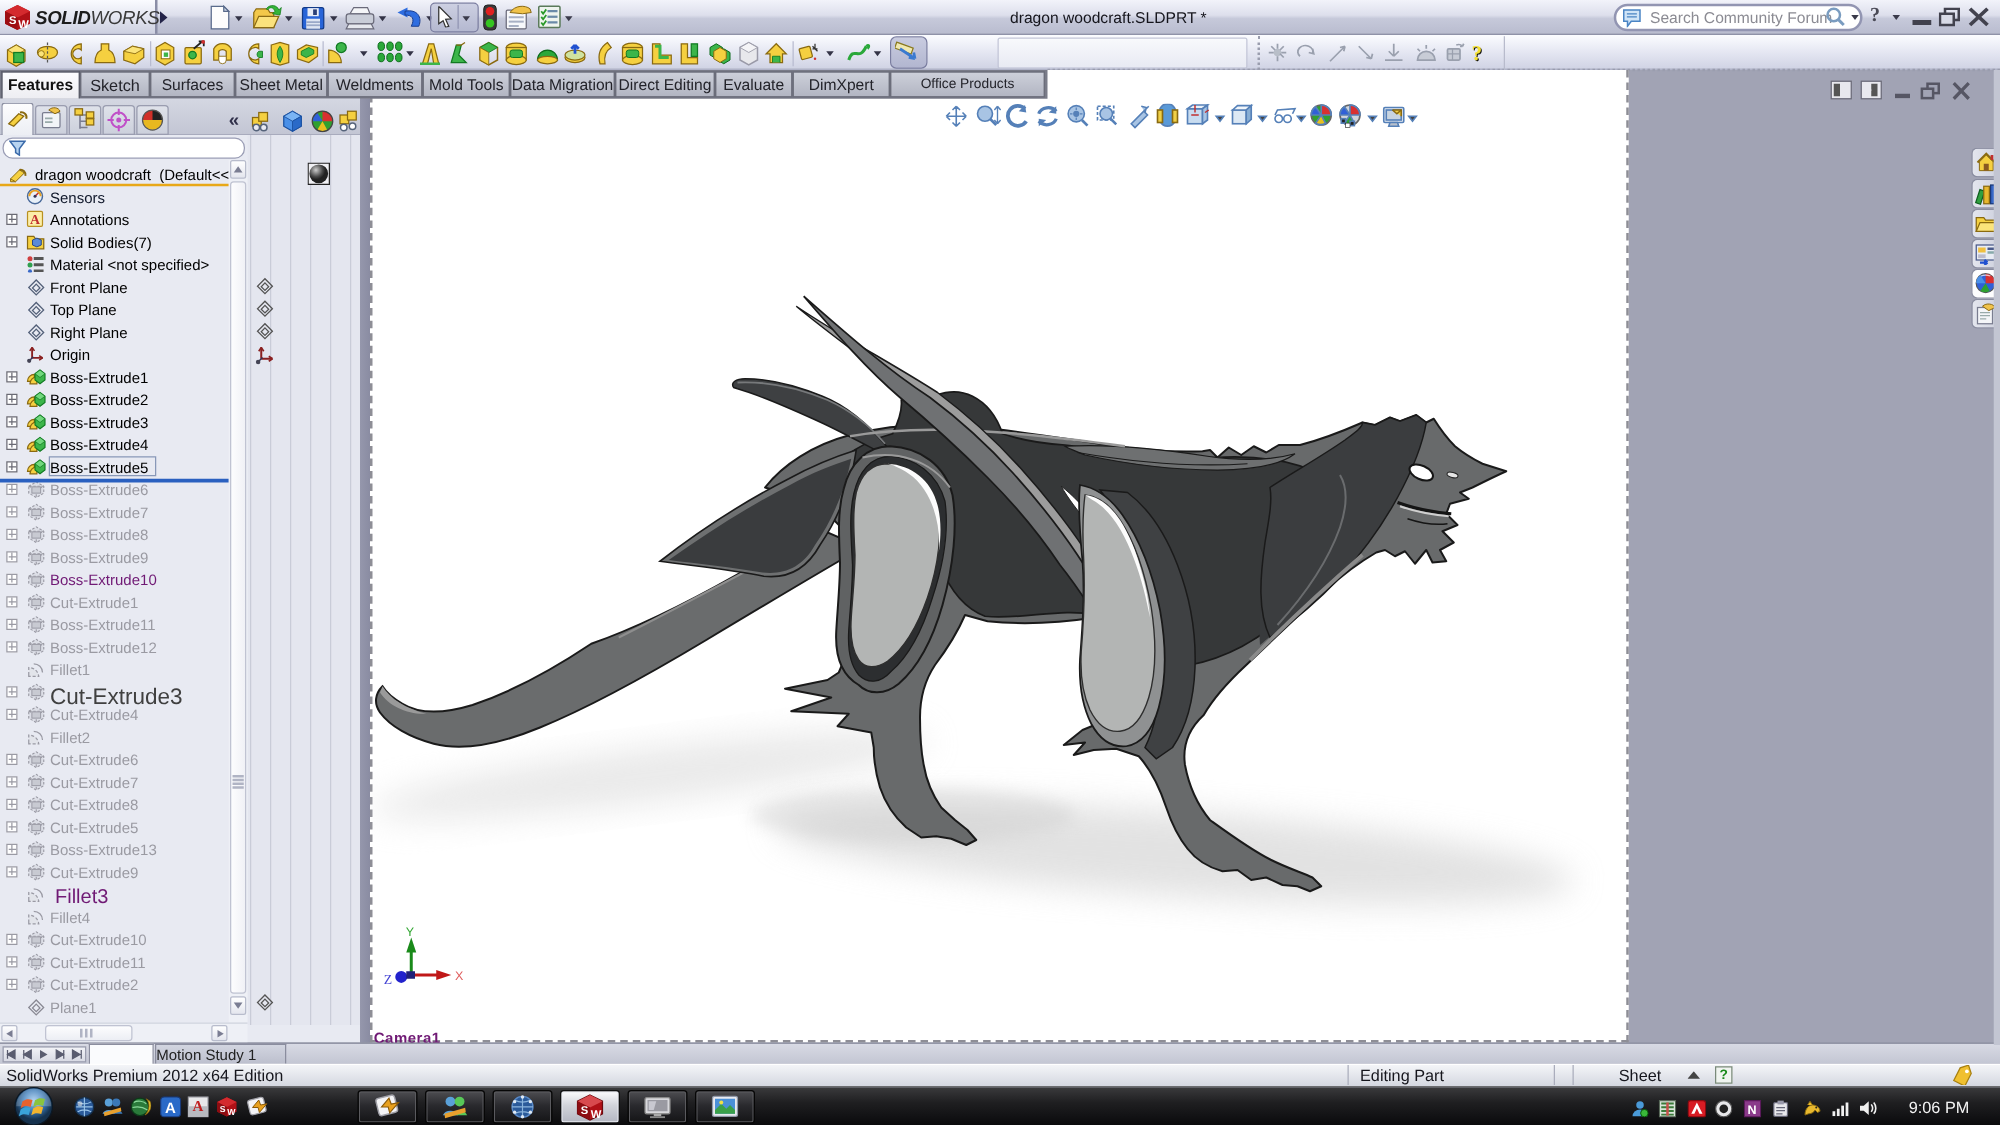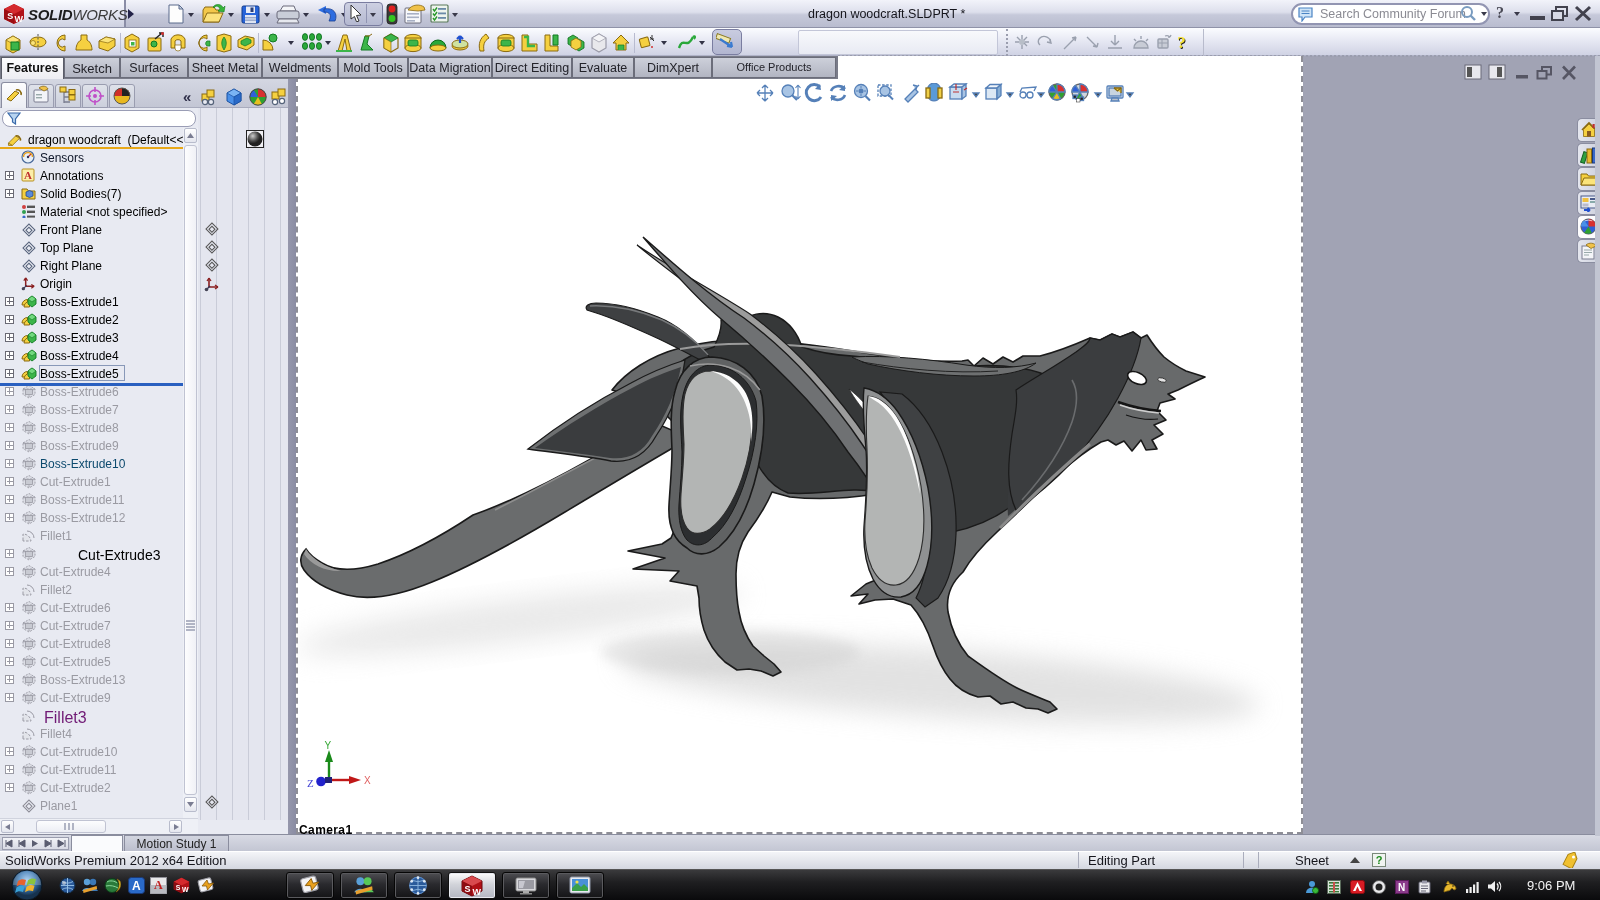--- a/index.html
+++ b/index.html
@@ -619,21 +619,21 @@
 <div class="abs" style="left:6.5px;top:462.5px;width:6px;height:1.4px;background:#9a9aa4;"></div>
 <div class="abs" style="left:8.8px;top:460.2px;width:1.4px;height:6px;background:#9a9aa4;"></div>
 <svg class="abs" style="left:21px;top:456px;" width="16" height="15" viewBox="0 0 16 15">
     <g stroke="#9a9aa4" fill="#dcdee6" stroke-width="0.9">
       <polygon points="2,5 8,1.5 14,5 14,10.5 8,14 2,10.5" stroke-dasharray="2,1.3"></polygon>
       <polygon points="2,5 8,8 14,5" fill="none" stroke-dasharray="2,1.3"></polygon>
       <line x1="8" y1="8" x2="8" y2="14" stroke-dasharray="2,1.3"></line>
     </g>
     <rect x="4.5" y="5.5" width="7" height="5" fill="#c8cad2" stroke="#9a9aa4" stroke-width="0.8"></rect>
   </svg>
-<div class="abs" style="left:40px;top:457px;font-size:12px;color:#0c4a6e;white-space:nowrap;">Boss-Extrude10</div>
+<div class="abs" style="left:40px;top:457px;font-size:12px;color:#701a75;white-space:nowrap;">Boss-Extrude10</div>
 <div class="abs" style="left:5px;top:477px;width:9px;height:9px;background:#fff;border:1px solid #9a9aa4;"></div>
 <div class="abs" style="left:6.5px;top:480.5px;width:6px;height:1.4px;background:#9a9aa4;"></div>
 <div class="abs" style="left:8.8px;top:478.2px;width:1.4px;height:6px;background:#9a9aa4;"></div>
 <svg class="abs" style="left:21px;top:474px;" width="16" height="15" viewBox="0 0 16 15">
     <g stroke="#9a9aa4" fill="#dcdee6" stroke-width="0.9">
       <polygon points="2,5 8,1.5 14,5 14,10.5 8,14 2,10.5" stroke-dasharray="2,1.3"></polygon>
       <polygon points="2,5 8,8 14,5" fill="none" stroke-dasharray="2,1.3"></polygon>
       <line x1="8" y1="8" x2="8" y2="14" stroke-dasharray="2,1.3"></line>
     </g>
     <rect x="4.5" y="5.5" width="7" height="5" fill="#c8cad2" stroke="#9a9aa4" stroke-width="0.8"></rect>
@@ -672,21 +672,21 @@
 <div class="abs" style="left:6.5px;top:552.5px;width:6px;height:1.4px;background:#9a9aa4;"></div>
 <div class="abs" style="left:8.8px;top:550.2px;width:1.4px;height:6px;background:#9a9aa4;"></div>
 <svg class="abs" style="left:21px;top:546px;" width="16" height="15" viewBox="0 0 16 15">
     <g stroke="#9a9aa4" fill="#dcdee6" stroke-width="0.9">
       <polygon points="2,5 8,1.5 14,5 14,10.5 8,14 2,10.5" stroke-dasharray="2,1.3"></polygon>
       <polygon points="2,5 8,8 14,5" fill="none" stroke-dasharray="2,1.3"></polygon>
       <line x1="8" y1="8" x2="8" y2="14" stroke-dasharray="2,1.3"></line>
     </g>
     <rect x="4.5" y="5.5" width="7" height="5" fill="#c8cad2" stroke="#9a9aa4" stroke-width="0.8"></rect>
   </svg>
-<div class="abs" style="left:40px;top:547px;font-size:14px;color:#000000;white-space:nowrap;margin-left:38px;">Cut-Extrude3</div>
+<div class="abs" style="left:40px;top:547px;font-size:18px;color:#404040;white-space:nowrap;">Cut-Extrude3</div>
 <div class="abs" style="left:5px;top:567px;width:9px;height:9px;background:#fff;border:1px solid #9a9aa4;"></div>
 <div class="abs" style="left:6.5px;top:570.5px;width:6px;height:1.4px;background:#9a9aa4;"></div>
 <div class="abs" style="left:8.8px;top:568.2px;width:1.4px;height:6px;background:#9a9aa4;"></div>
 <svg class="abs" style="left:21px;top:564px;" width="16" height="15" viewBox="0 0 16 15">
     <g stroke="#9a9aa4" fill="#dcdee6" stroke-width="0.9">
       <polygon points="2,5 8,1.5 14,5 14,10.5 8,14 2,10.5" stroke-dasharray="2,1.3"></polygon>
       <polygon points="2,5 8,8 14,5" fill="none" stroke-dasharray="2,1.3"></polygon>
       <line x1="8" y1="8" x2="8" y2="14" stroke-dasharray="2,1.3"></line>
     </g>
     <rect x="4.5" y="5.5" width="7" height="5" fill="#c8cad2" stroke="#9a9aa4" stroke-width="0.8"></rect>
@@ -935,35 +935,35 @@
  <text x="21.5" y="11" font-size="10" fill="#35a835" font-family="Liberation Sans">Y</text>
  <line x1="26" y1="42" x2="26" y2="21" stroke="#1a8a1a" stroke-width="2.4"></line>
  <polygon points="26,12 22,24 30,24" fill="#1a8a1a"></polygon>
  <line x1="26" y1="42" x2="48" y2="42" stroke="#c01818" stroke-width="2.4"></line>
  <polygon points="58,42 46,38 46,46" fill="#c01818"></polygon>
  <text x="61" y="46" font-size="10" fill="#e06060" font-family="Liberation Sans">X</text>
  <circle cx="18" cy="43.5" r="4.8" fill="#2222cc"></circle>
  <rect x="22" y="39" width="7" height="6" fill="#202078"></rect>
  <text x="4" y="49" font-size="11" fill="#4444d4" font-family="Liberation Serif">Z</text>
 </svg>
-<div class="abs" style="left:299px;top:823px;font-size:12px;font-weight:bold;color:#000000;letter-spacing:0.4px;">Camera1</div>
+<div class="abs" style="left:299px;top:823px;font-size:12px;font-weight:bold;color:#701a75;letter-spacing:0.4px;">Camera1</div>
 
 <div class="abs" style="left:0;top:834px;width:1600px;height:17px;background:linear-gradient(#d8dae4,#c3c6d3);border-top:1px solid #8a8d9e;"></div>
 <div class="abs" style="left:2px;top:837px;width:67px;height:13px;background:linear-gradient(#f2f3f7,#d8dae4);border:1px solid #9a9dae;"></div>
 <svg class="abs" style="left:4px;top:839px;" width="64" height="9" viewBox="0 0 64 9">
     <g fill="#5a5d70">
       <path d="M2,1 v7 M2,4.5 l6,-3.5 v7 z" stroke="#5a5d70" stroke-width="1"></path>
       <path d="M15,1 l0,7 M21,1 l-6,3.5 6,3.5 z" stroke="#5a5d70" stroke-width="1"></path>
       <path d="M28,1 l6,3.5 -6,3.5 z"></path>
       <path d="M41,1 l6,3.5 -6,3.5 z M47,1 v7" stroke="#5a5d70" stroke-width="1"></path>
       <path d="M54,1 l6,3.5 -6,3.5 z M61,1 v7" stroke="#5a5d70" stroke-width="1"></path>
     </g>
   </svg>
 <div class="abs" style="left:71px;top:835px;width:52px;height:16px;background:#fafbfd;border:1px solid #8a8d9e;border-bottom:none;text-align:center;font-weight:bold;font-size:12px;color:#111;padding-top:17px;">Model</div>
-<div class="abs" style="left:124px;top:835px;width:105px;height:16px;background:linear-gradient(#d2d5e0,#bcbfcd);border:1px solid #8a8d9e;border-bottom:none;text-align:center;font-size:12px;color:#222;padding-top:1px;">Motion Study 1</div>
+<div class="abs" style="left:124px;top:835px;width:105px;height:16px;background:linear-gradient(#d2d5e0,#bcbfcd);border:1px solid #8a8d9e;border-bottom:none;text-align:left;font-size:12px;color:#222;padding-top:1px;">Motion Study 1</div>
 
 <div class="abs" style="left:0;top:851px;width:1600px;height:18px;background:linear-gradient(#f4f5f8,#d4d7e0);border-top:1px solid #fff;"></div>
 <div class="abs" style="left:5px;top:853px;font-size:13px;color:#15151c;">SolidWorks Premium 2012 x64 Edition</div>
 <div class="abs" style="left:1088px;top:853px;font-size:13px;color:#15151c;">Editing Part</div>
 <div class="abs" style="left:1078px;top:852px;width:1px;height:16px;background:#aaadbc;"></div>
 <div class="abs" style="left:1243px;top:852px;width:1px;height:16px;background:#aaadbc;"></div>
 <div class="abs" style="left:1258px;top:852px;width:1px;height:16px;background:#aaadbc;"></div>
 <div class="abs" style="left:1295px;top:853px;font-size:13px;color:#15151c;">Sheet</div>
 <svg class="abs" style="left:1350px;top:857px;" width="10" height="7" viewBox="0 0 10 7">
     <polygon points="5,0 10,6 0,6" fill="#444"></polygon>

